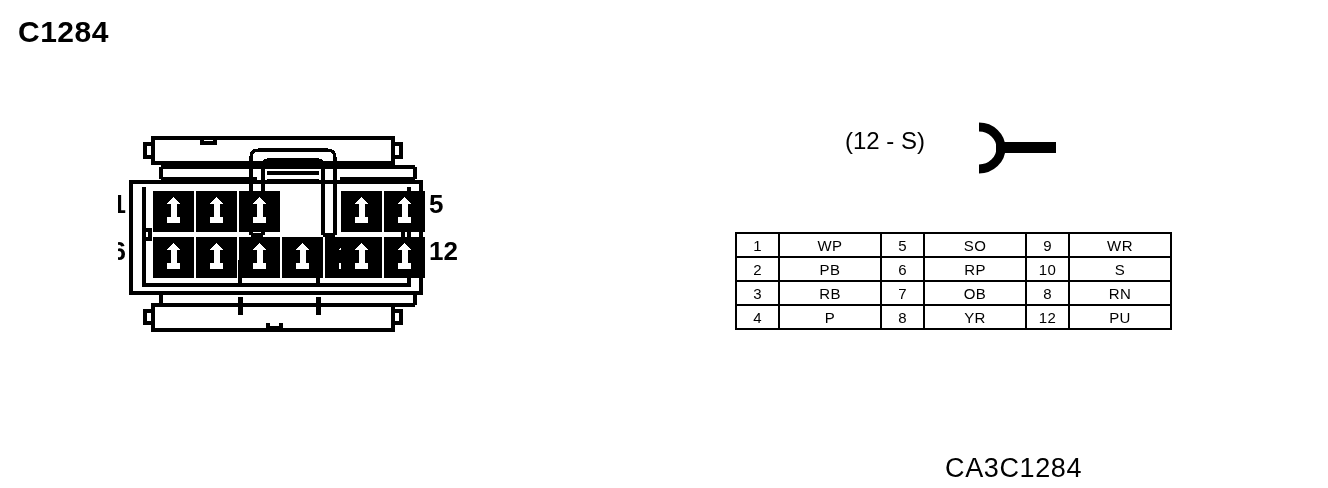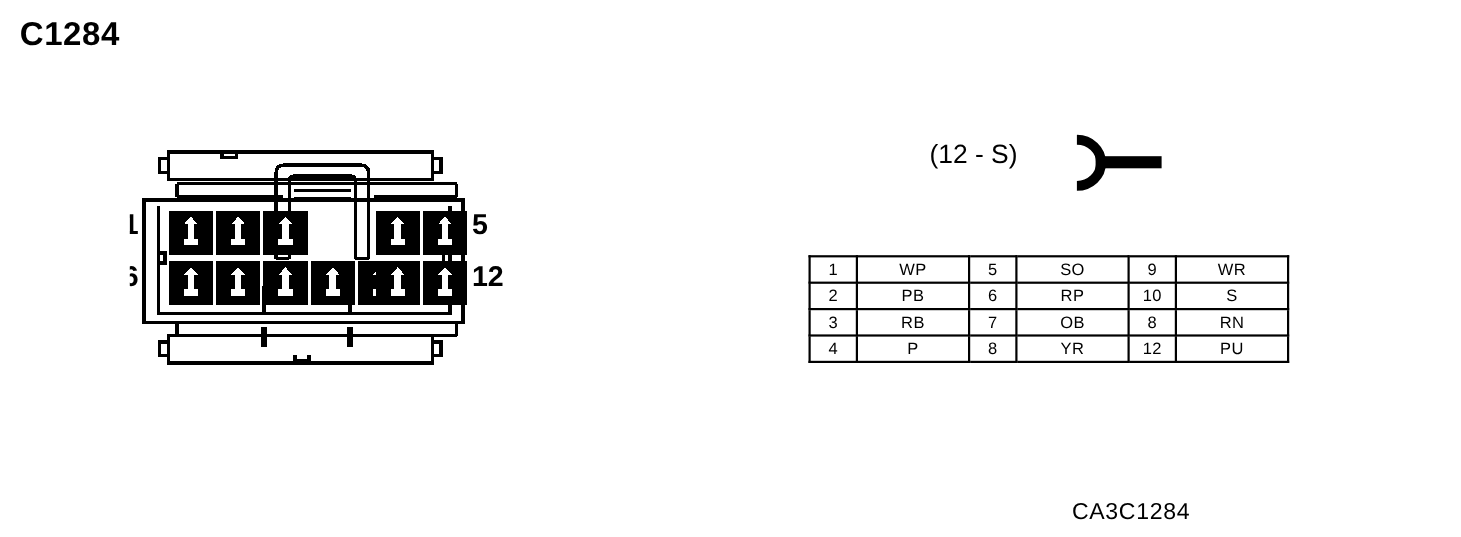--- a/index.html
+++ b/index.html
@@ -95,21 +95,21 @@
     letter-spacing: 0.4px;
   }
   table.pin-table td.num-col { width: 41px; }
   table.pin-table td.col-col { width: 100px; }
 
   
   #drawing-id {
     position: absolute;
     right: 30px;
     top: 450px;
-    font-size: 21px;
+    font-size: 27px;
     letter-spacing: 0.6px;
     line-height: 1;
     white-space: nowrap;
   }
 </style>
 </head>
 <body>
 
 <div class="page">
 

